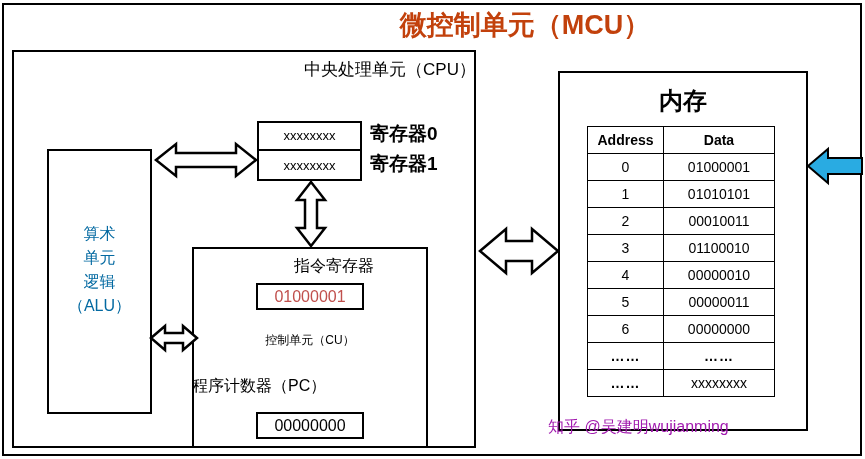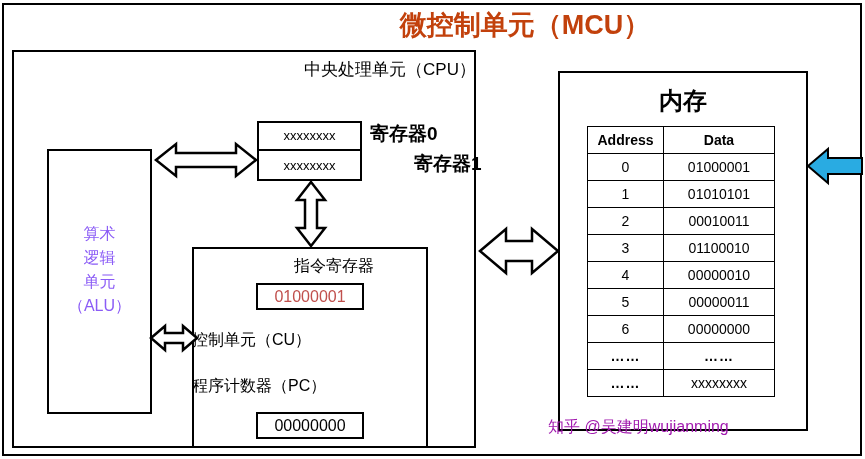--- a/index.html
+++ b/index.html
@@ -44,63 +44,63 @@
     text-align:right; font-size:17px; line-height:26px; color:#000;
     white-space:nowrap;
   }
 
   .alu-box{
     left:47px; top:149px; width:105px; height:265px;
     border:2px solid #000; background:#fff;
   }
   .alu-label{
     left:47px; top:222px; width:105px; height:120px;
-    font-size:16px; line-height:24px; text-align:center; color:#8b5cf6;
+    font-size:16px; line-height:24px; text-align:center; color:#0369a1;
   }
   .alu-label span{display:block;}
 
   
   .regfile{
     left:257px; top:121px; width:105px; height:60px;
     border:2px solid #000; background:#fff;
   }
   .reg-cell{
     left:257px; width:105px; height:30px;
     font-size:13px; line-height:30px; text-align:center; color:#000;
   }
   .reg-cell.r0{top:121px;border-bottom:2px solid #000;}
   .reg-cell.r1{top:151px;}
   .reg-name{
     left:370px; width:120px; height:27px;
     font-size:19px; font-weight:bold; line-height:27px; color:#000;
     white-space:nowrap;
   }
   .reg-name.n0{top:120px;}
-  .reg-name.n1{top:150px;margin-left:44px;}
+  .reg-name.n1{top:150px;}
 
   
   .cu-box{
     left:192px; top:247px; width:236px; height:201px;
     border:2px solid #000; background:#fff;
   }
   .ir-label{
     left:192px; top:254px; width:236px; height:24px;
     text-align:center; font-size:16px; line-height:24px; color:#000;padding-left:48px;
   }
   .ir-value-box{
     left:256px; top:283px; width:108px; height:27px;
     border:2px solid #000; background:#fff;
   }
   .ir-value{
     left:256px; top:283px; width:108px; height:27px;
     text-align:center; font-size:16px; line-height:27px; color:#C0504D;
   }
   .cu-label{
     left:192px; top:328px; width:236px; height:24px;
-    text-align:left; font-size:16px; line-height:24px; color:#000;
+    text-align:center; font-size:12px; line-height:24px; color:#000;
   }
   .pc-label{
     left:192px; top:374px; width:236px; height:24px;
     text-align:left; font-size:16px; line-height:24px; color:#000;
   }
   .pc-value-box{
     left:256px; top:412px; width:108px; height:27px;
     border:2px solid #000; background:#fff;
   }
   .pc-value{
@@ -156,22 +156,22 @@
   <div class="abs frame-outer"></div>
 
   <div class="abs mcu-title">微控制单元（MCU）</div>
 
   <div class="abs cpu-box"></div>
   <div class="abs cpu-title">中央处理单元（CPU）</div>
 
   <div class="abs alu-box"></div>
   <div class="abs alu-label">
     <span>算术</span>
+    <span>单元</span>
     <span>逻辑</span>
-    <span>单元</span>
     <span>（ALU）</span>
   </div>
 
   <div class="abs regfile"></div>
   <div class="abs reg-cell r0">xxxxxxxx</div>
   <div class="abs reg-cell r1">xxxxxxxx</div>
   <div class="abs reg-name n0">寄存器0</div>
   <div class="abs reg-name n1">寄存器1</div>
 
   <div class="abs cu-box"></div>

